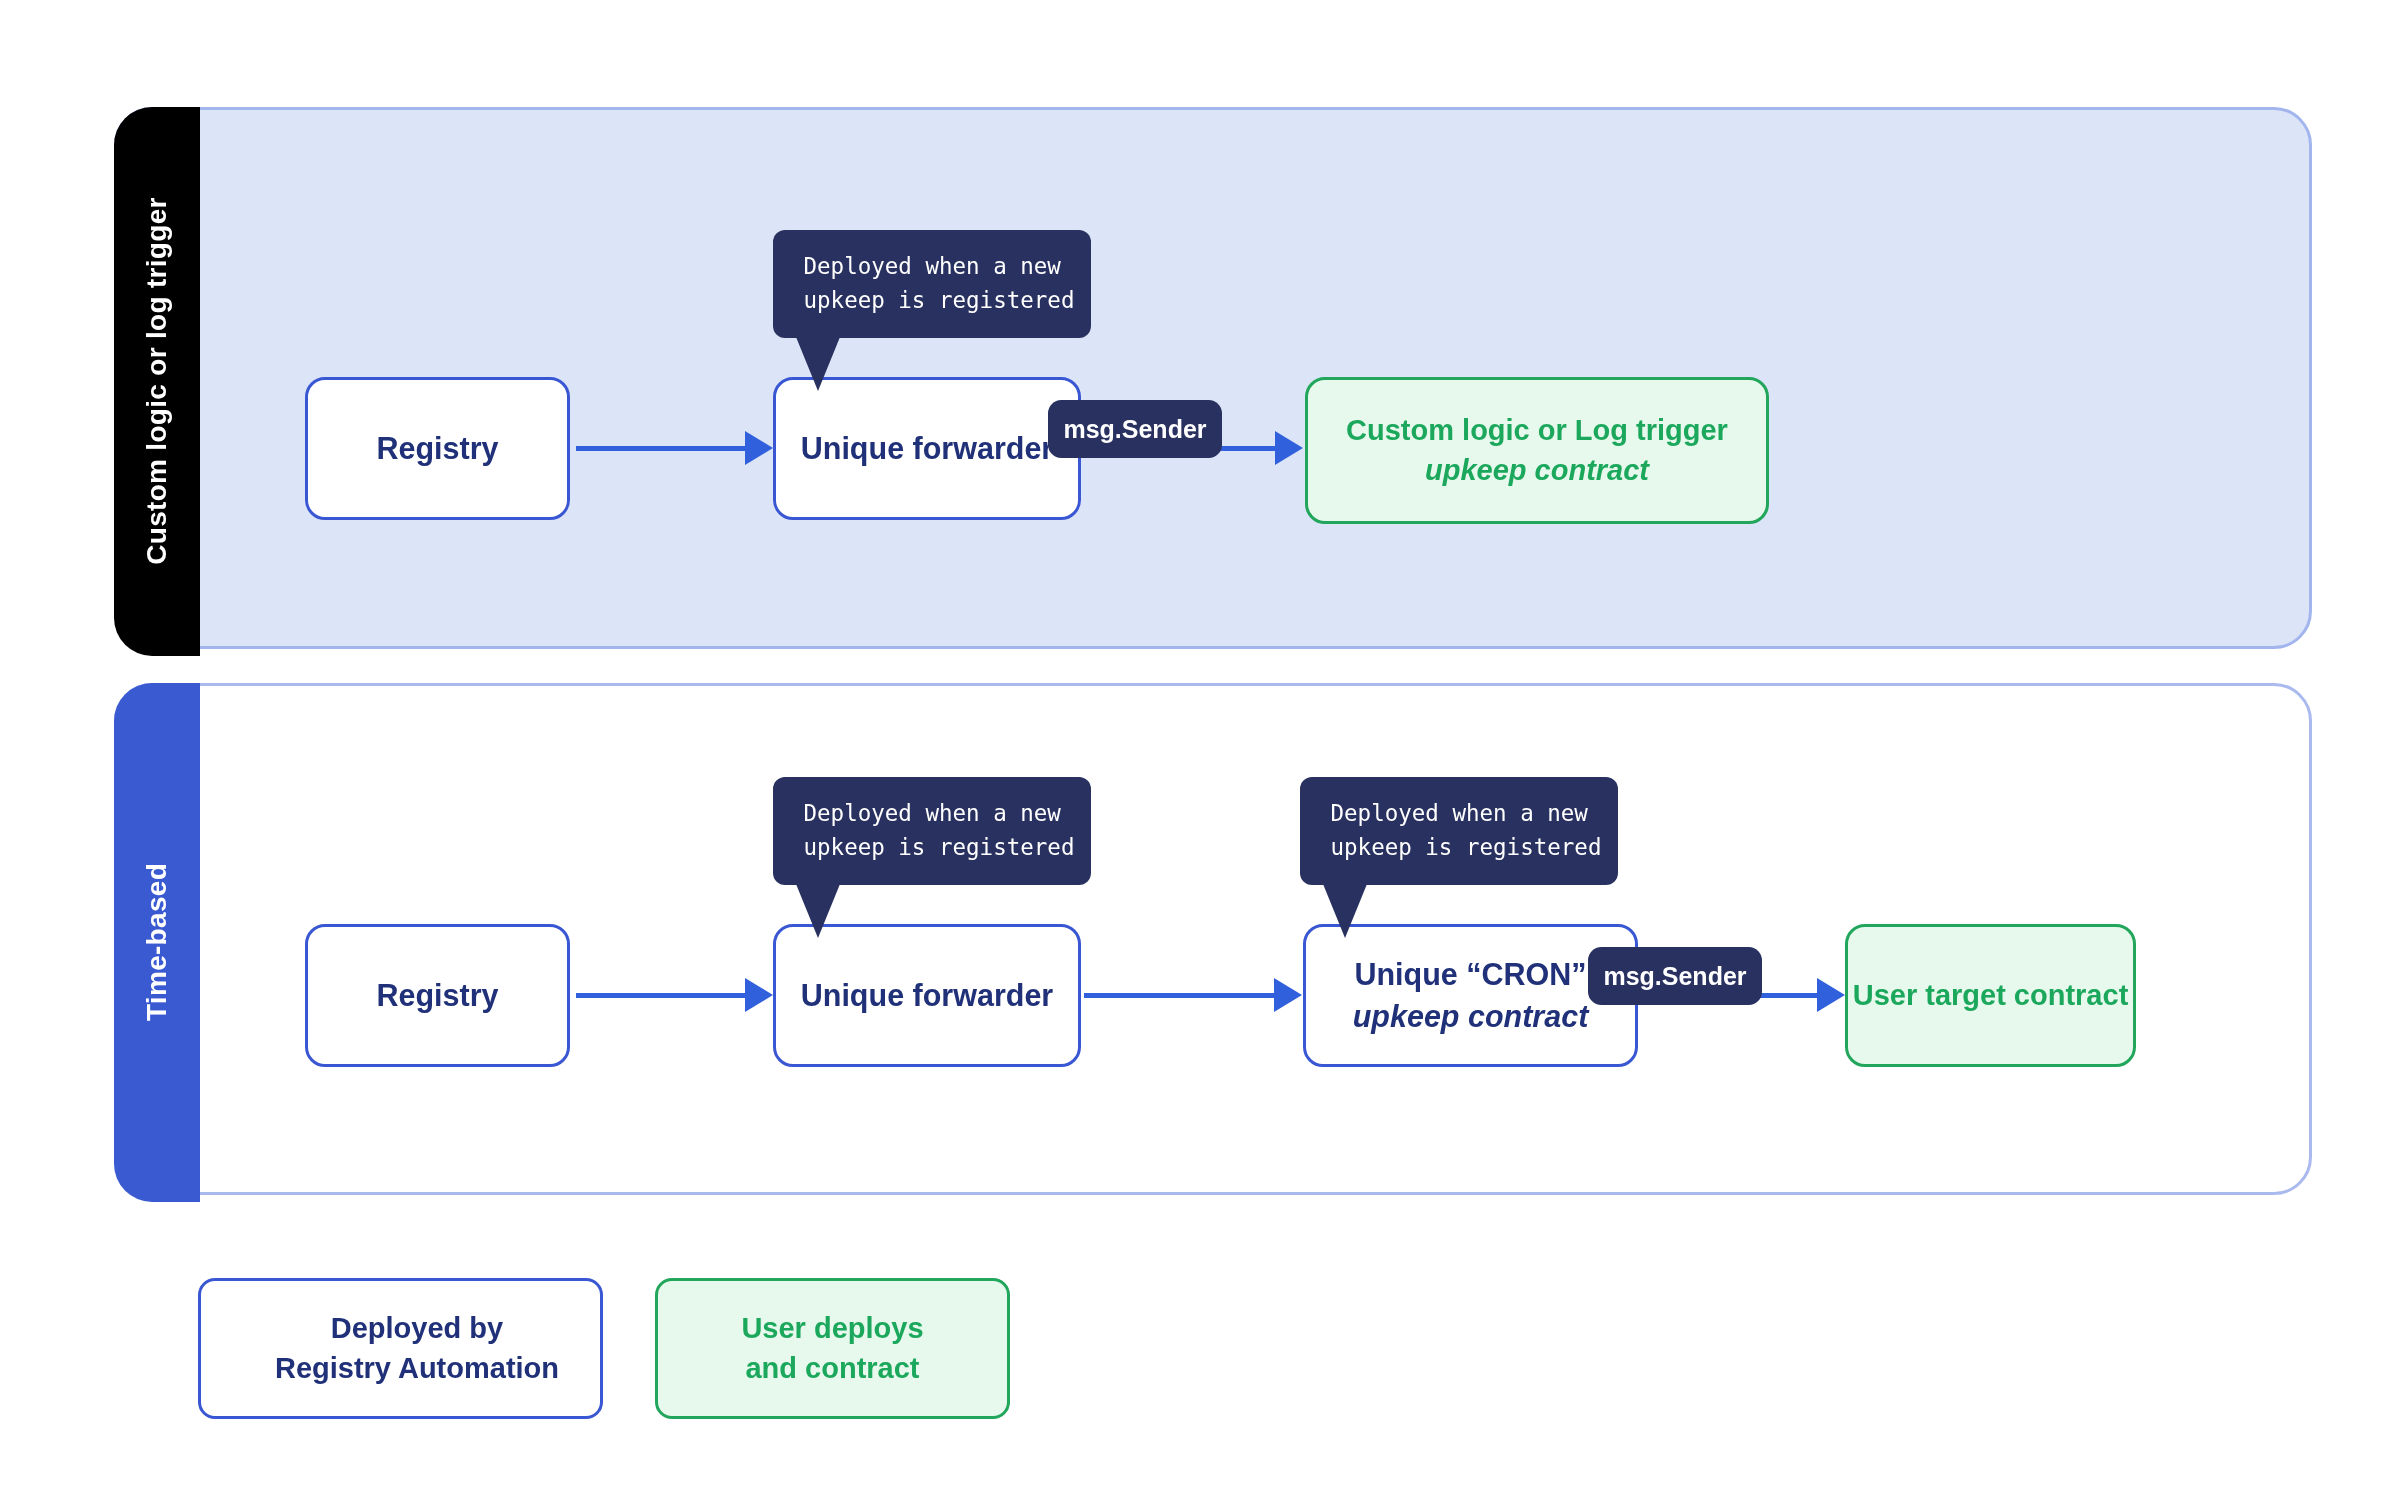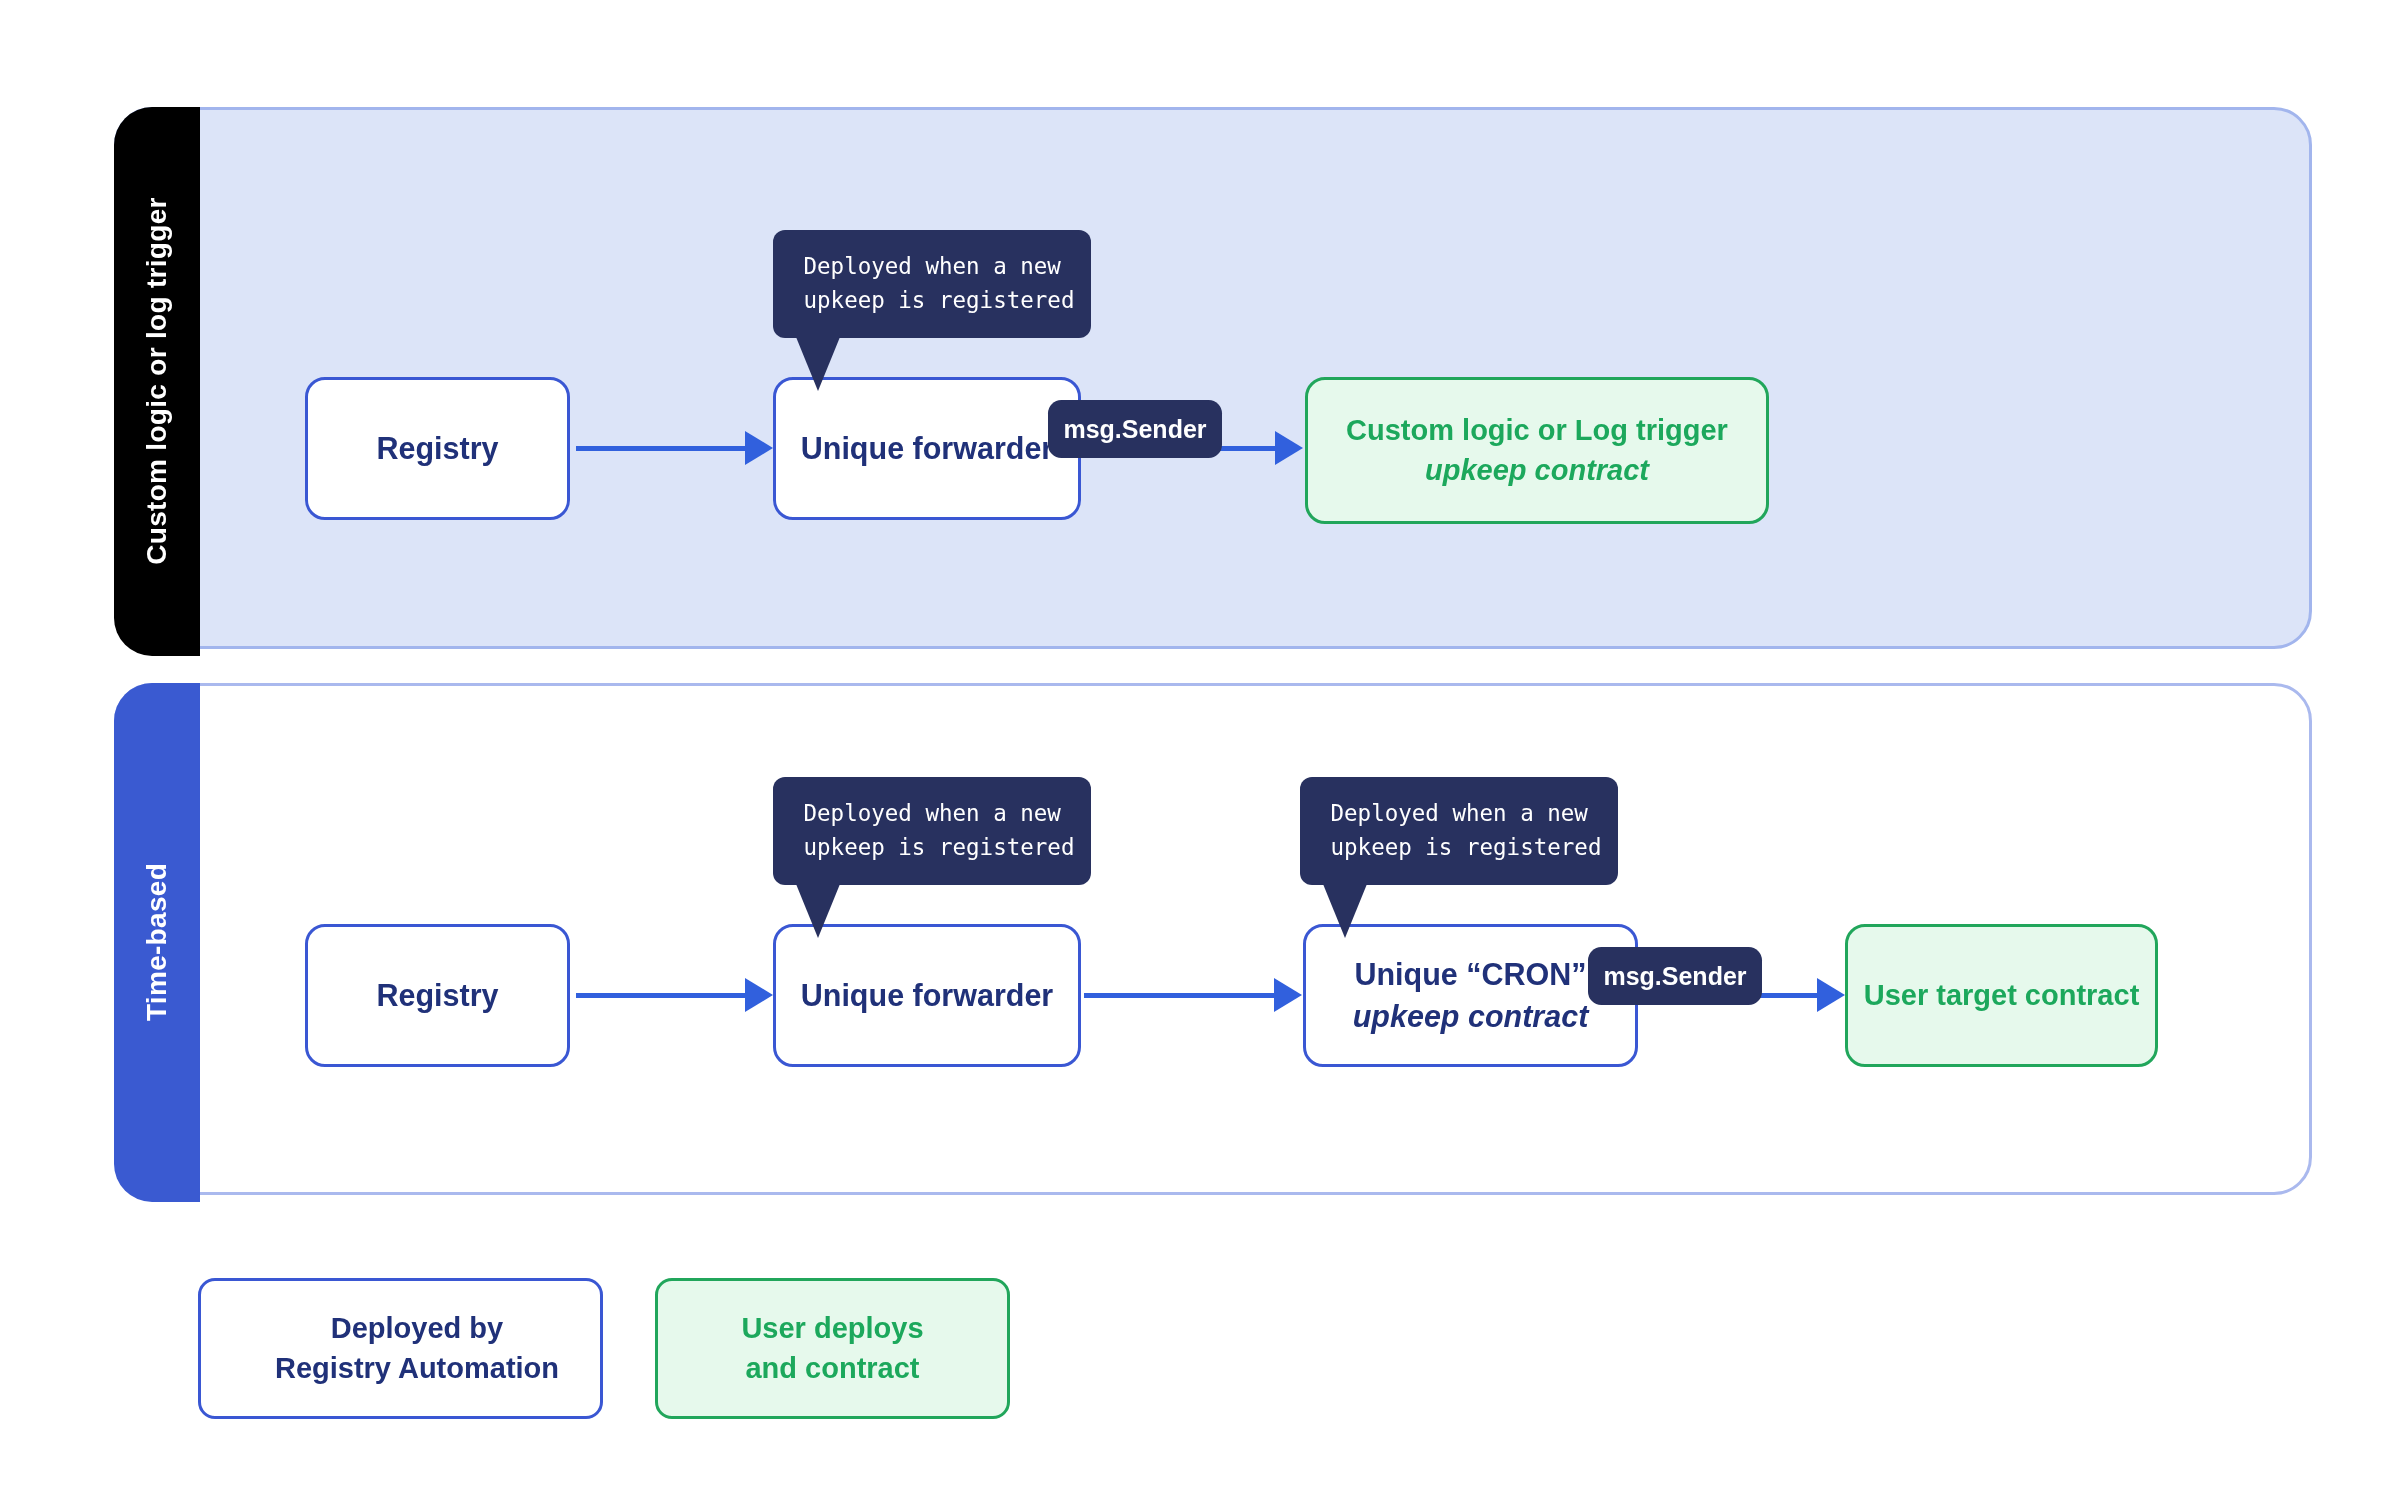--- a/index.html
+++ b/index.html
@@ -189,21 +189,21 @@
     <div>Unique “CRON”</div>
     <div class="line2-italic">upkeep contract</div>
   </div>
 
   <div class="badge" style="left:1588px;top:907px;width:174px;height:58px;">
     <div>msg.Sender</div>
   </div>
 
   <div class="arrow" style="left:1641px;top:978px;width:204px;"></div>
 
-  <div class="node node-green" style="left:1845px;top:924px;width:313px;height:143px;">
+  <div class="node node-green" style="left:1845px;top:924px;width:291px;height:143px;">
     <div>User target contract</div>
   </div>
 
   <div class="legend-box legend-blue" style="left:198px;top:1278px;width:405px;height:141px;padding-left:33px;">
     <div>Deployed by</div>
     <div>Registry Automation</div>
   </div>
 
   <div class="legend-box legend-green" style="left:625px;top:1278px;width:355px;height:141px;margin-left:30px;">
     <div>User deploys</div>

